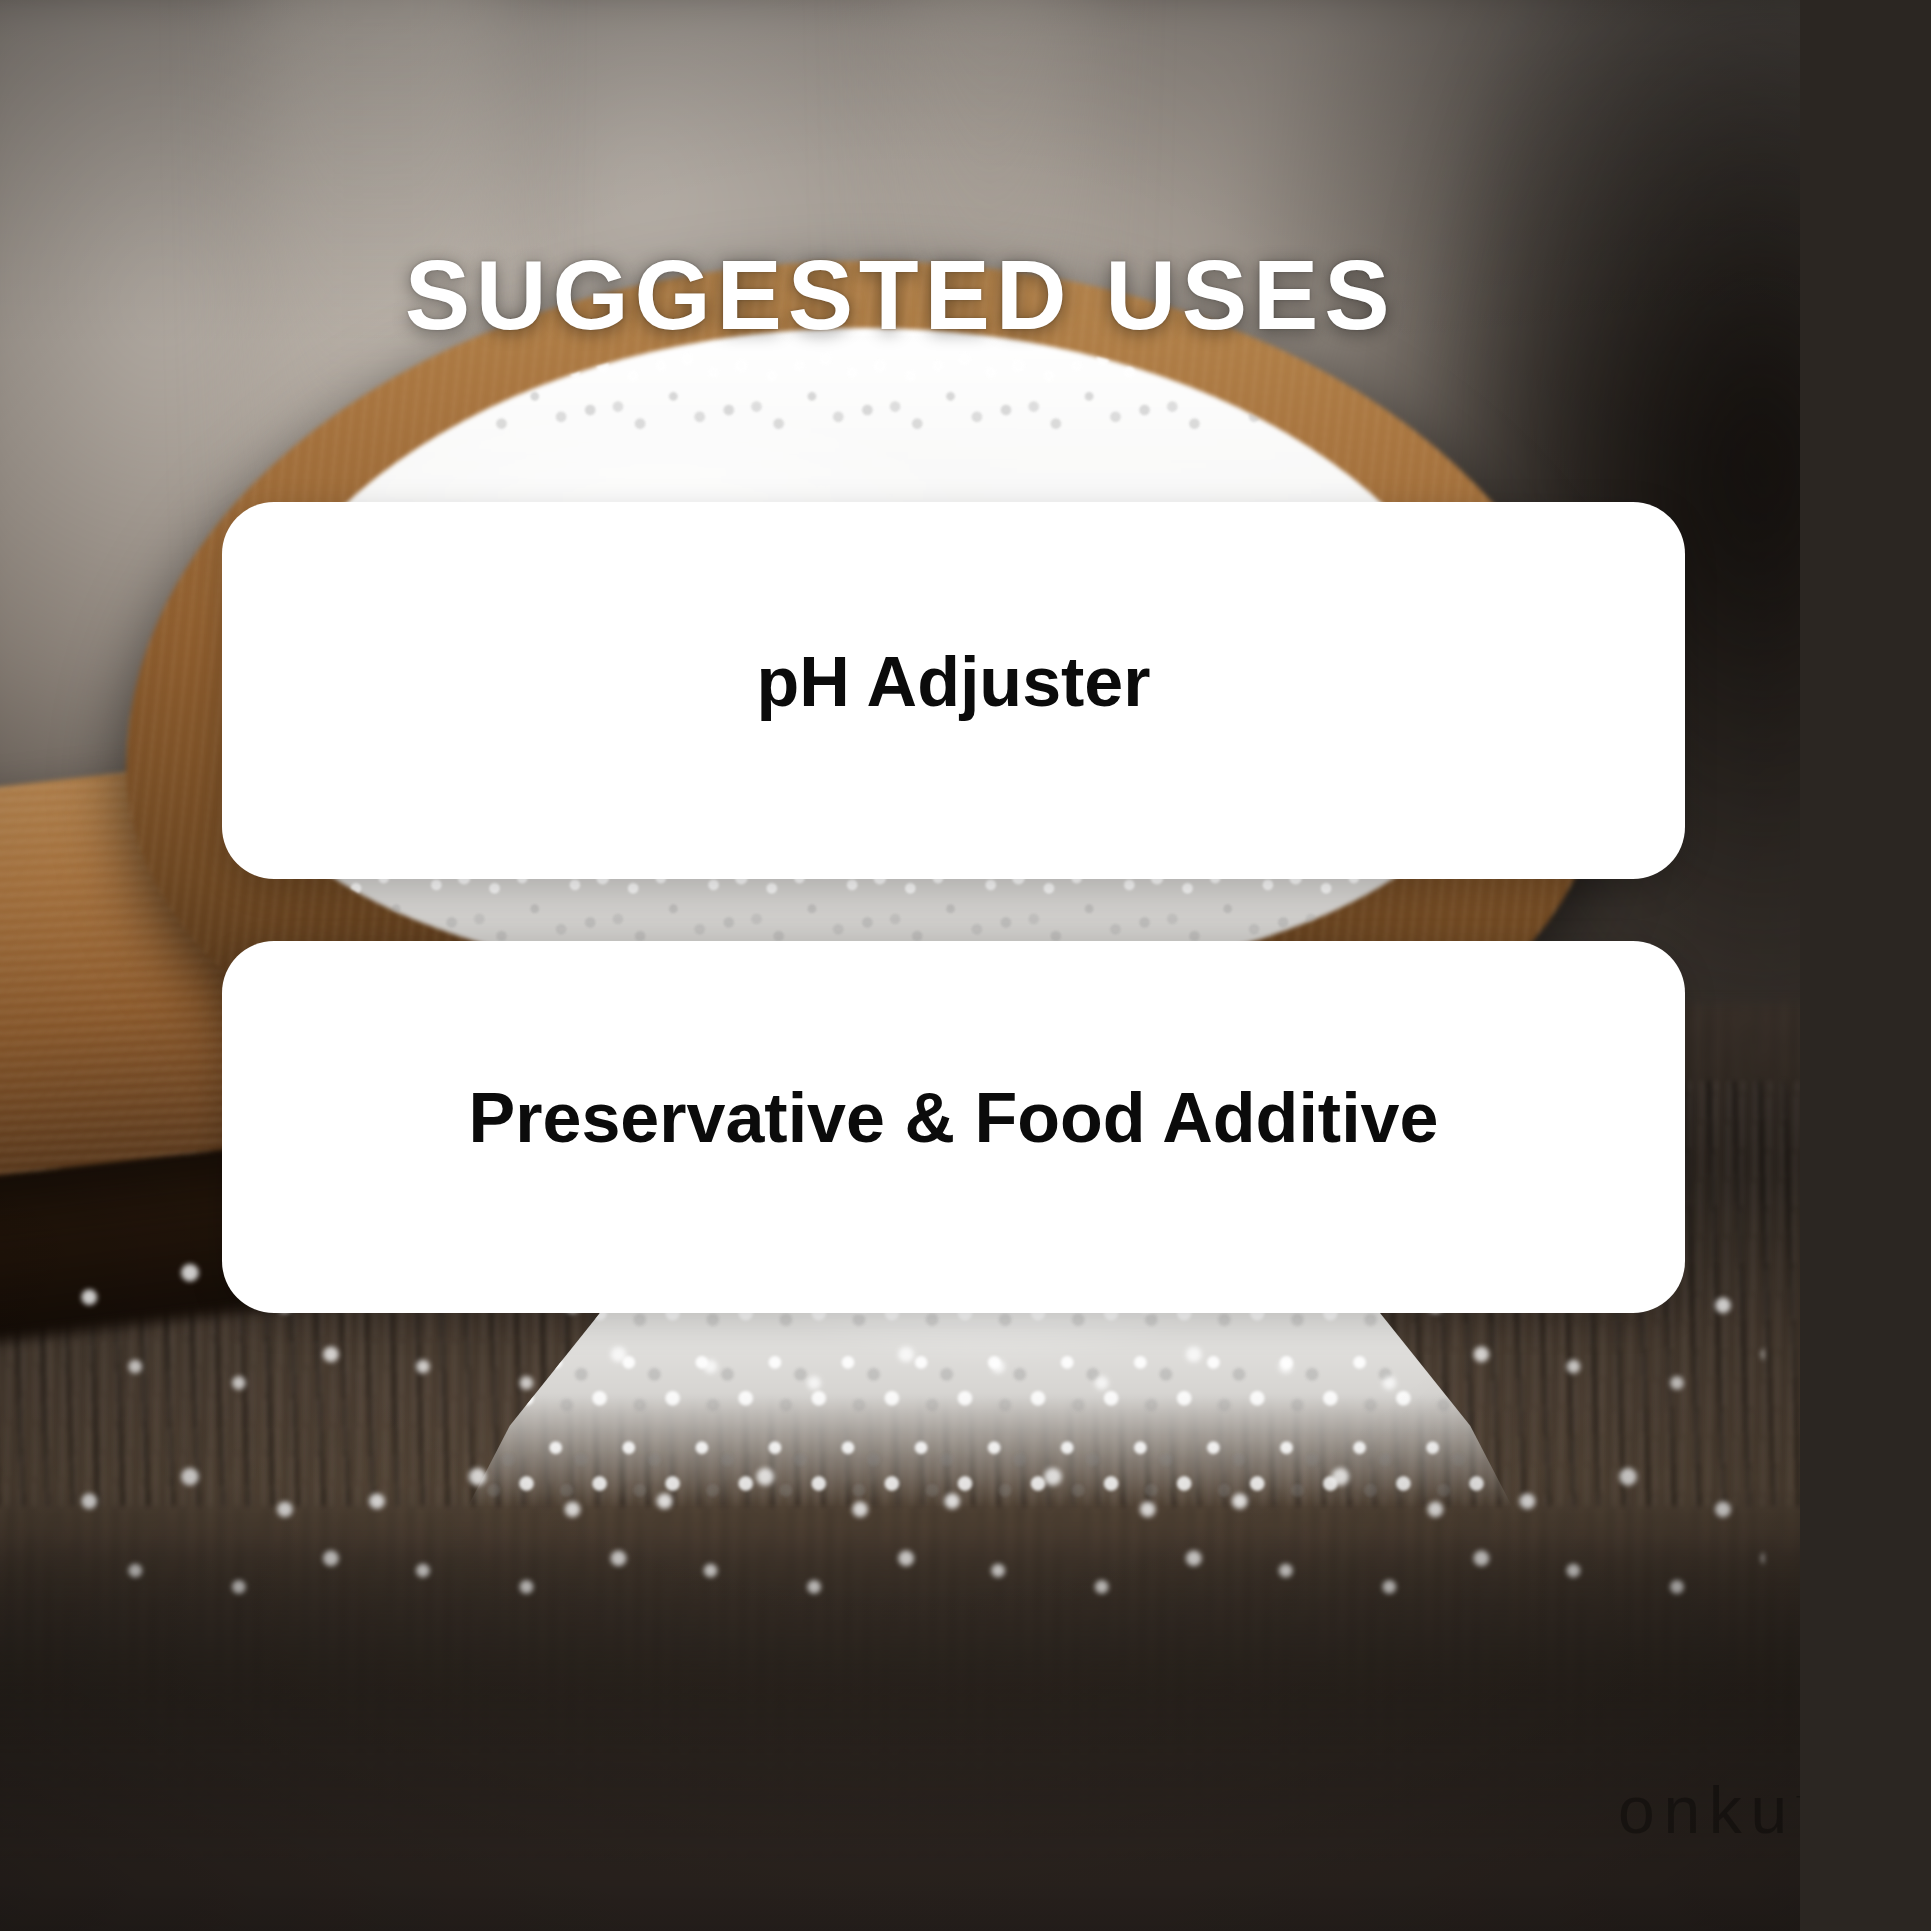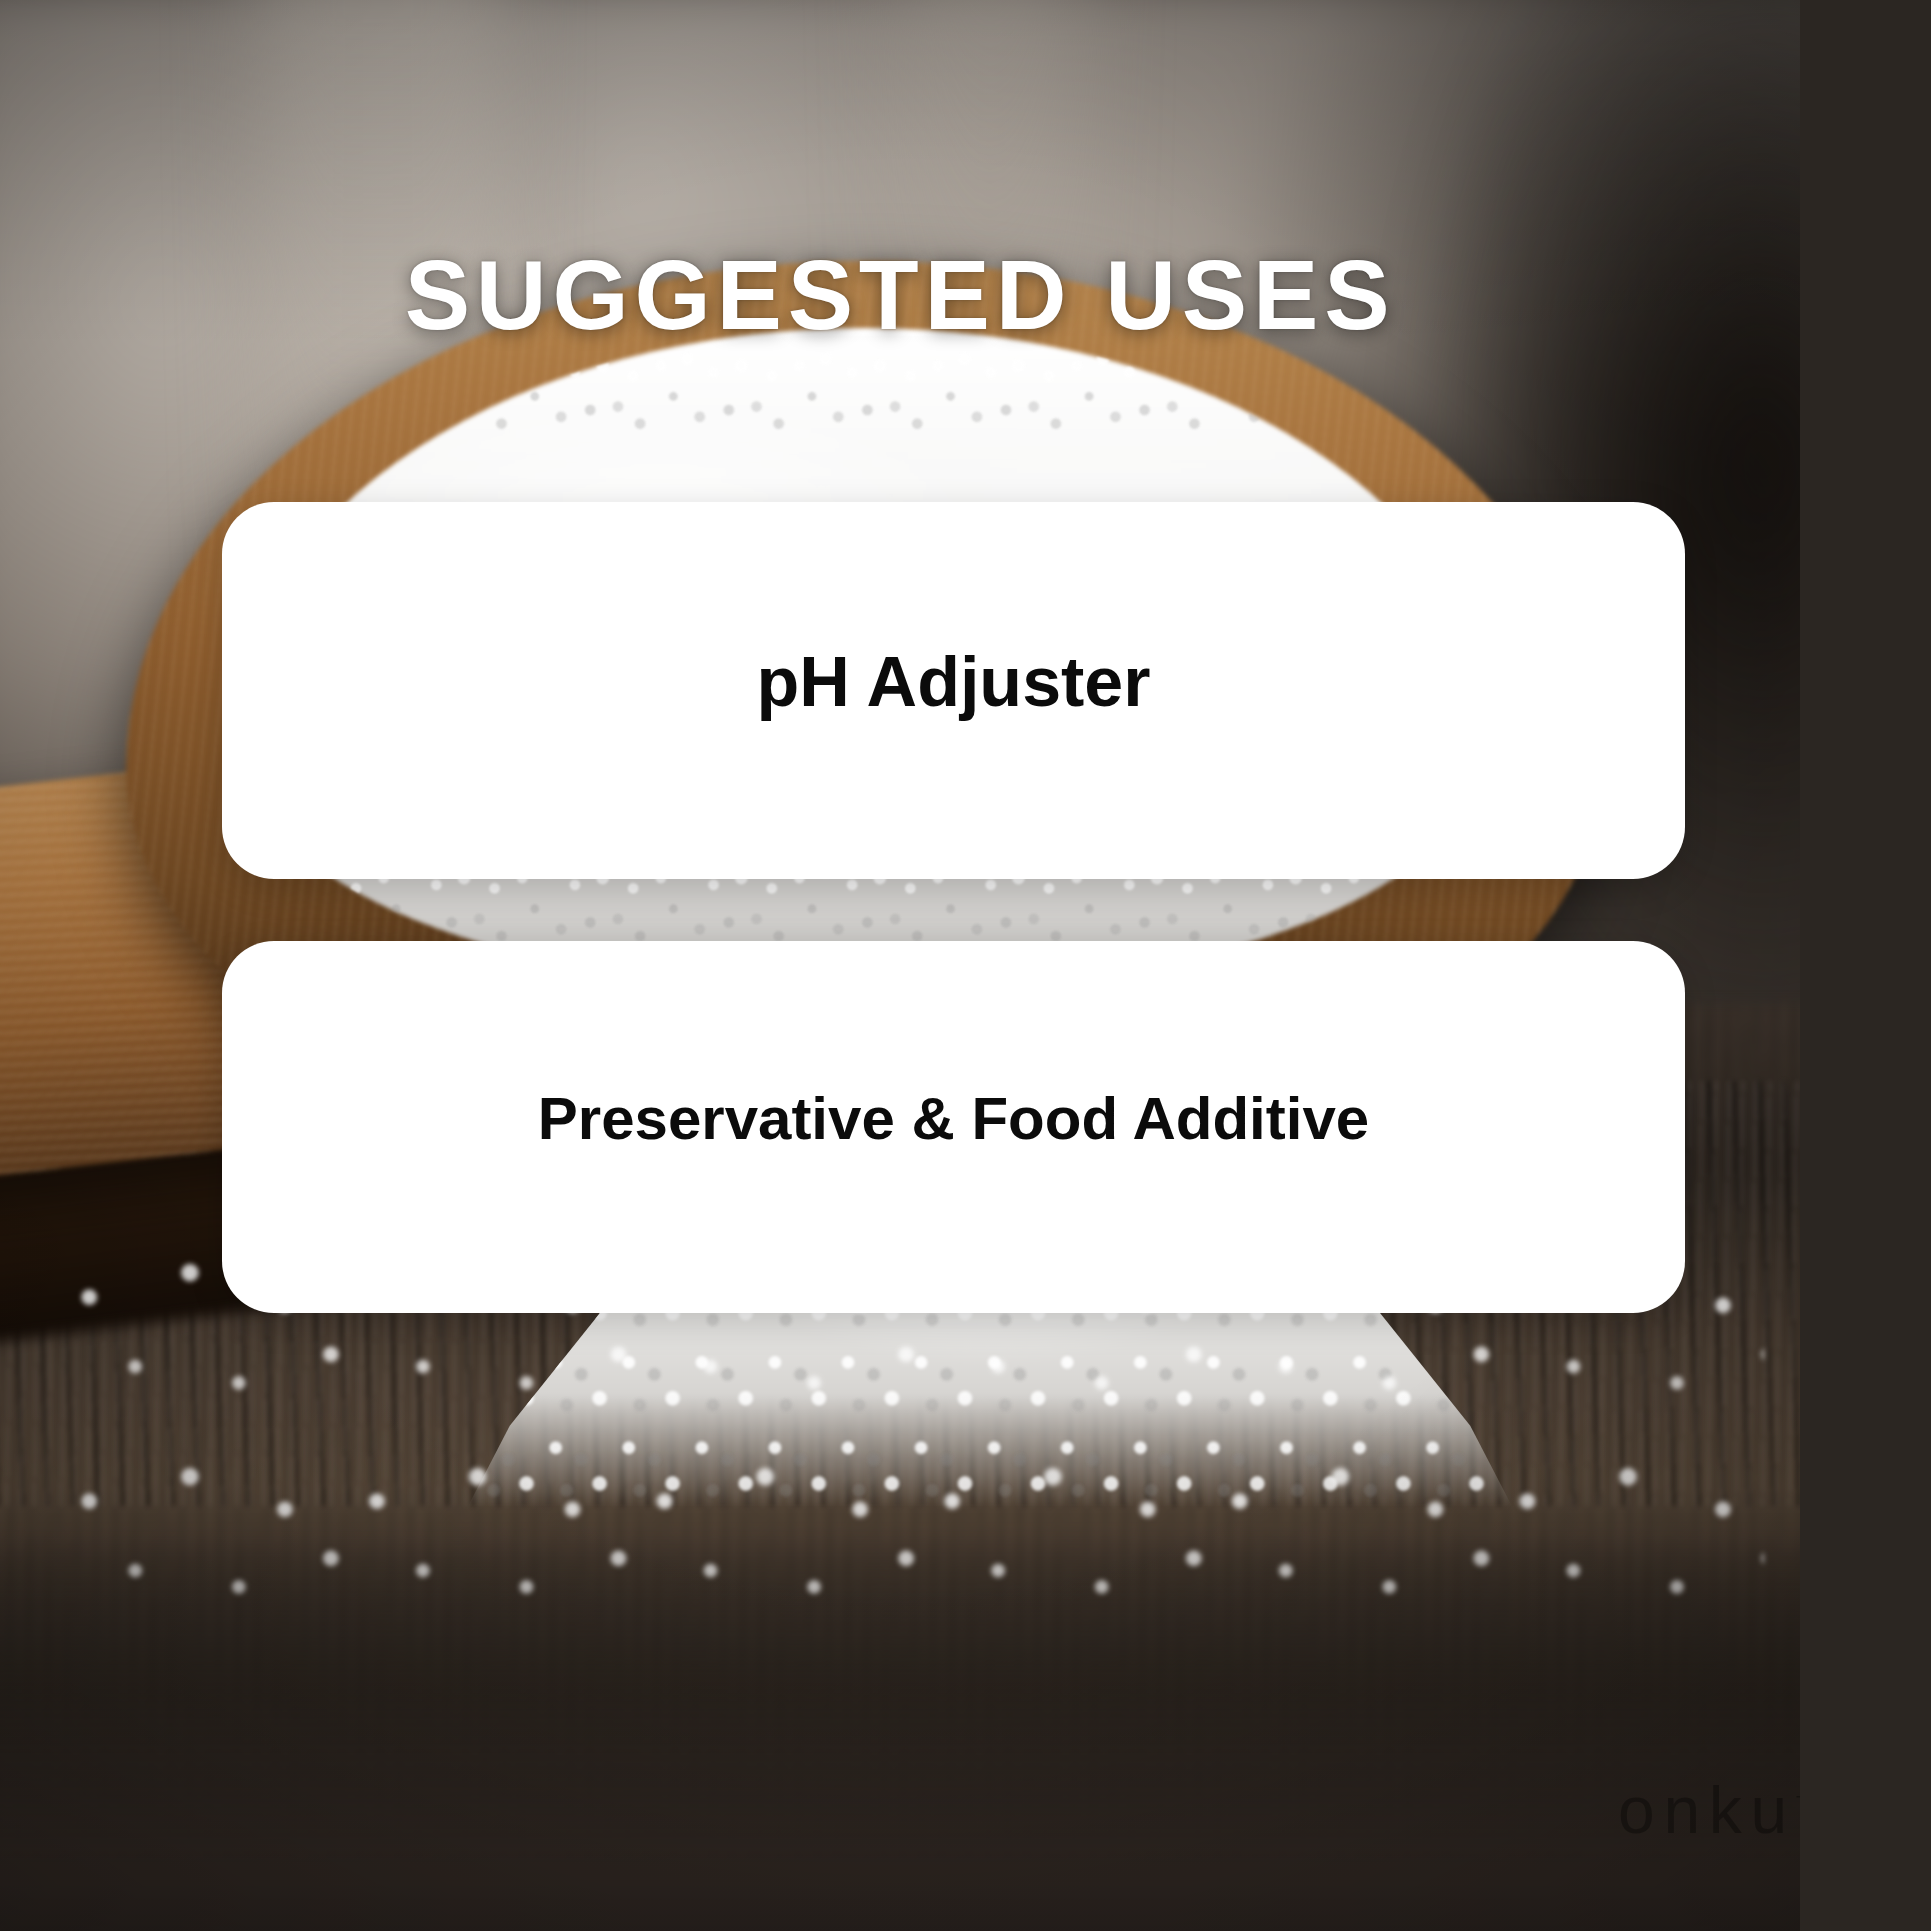--- a/index.html
+++ b/index.html
@@ -204,21 +204,21 @@
   .card-1{top:502px;height:377px;}
   .card-2{top:941px;height:372px;}
 
   .card-title{
     color:#0b0b0b;
     font-weight:700;
     line-height:1.06;
     text-align:center;
   }
   .card-1 .card-title{font-size:70px;margin-bottom:17.4px;}
-  .card-2 .card-title{font-size:60px;margin-bottom:17.4px;}
+  .card-2 .card-title{font-size:70px;margin-bottom:17.4px;}
 
   .card-body{
     color:#141414;
     font-weight:400;
     font-size:58px;
     line-height:1.26;
     text-align:center;
     max-width:1236px;
   }
 

